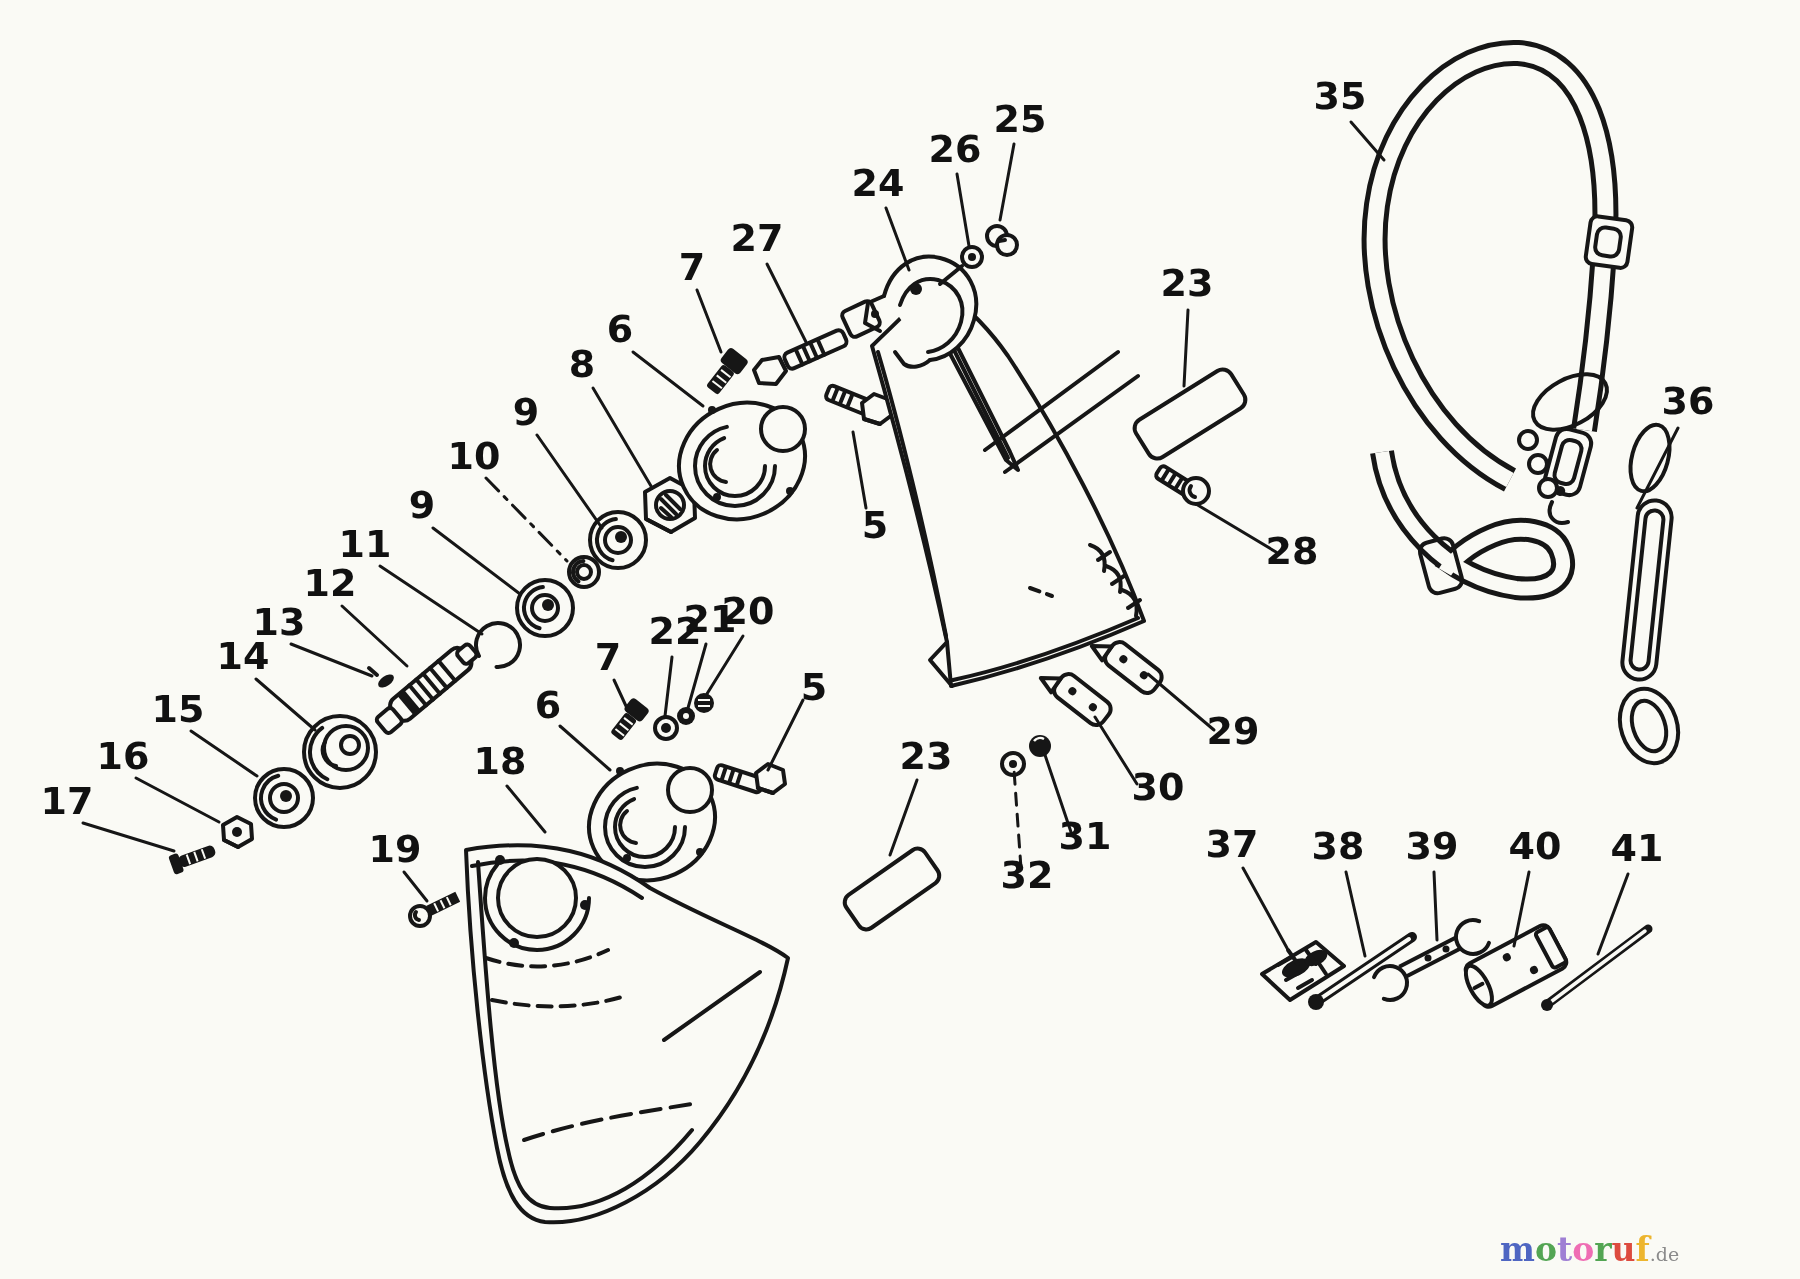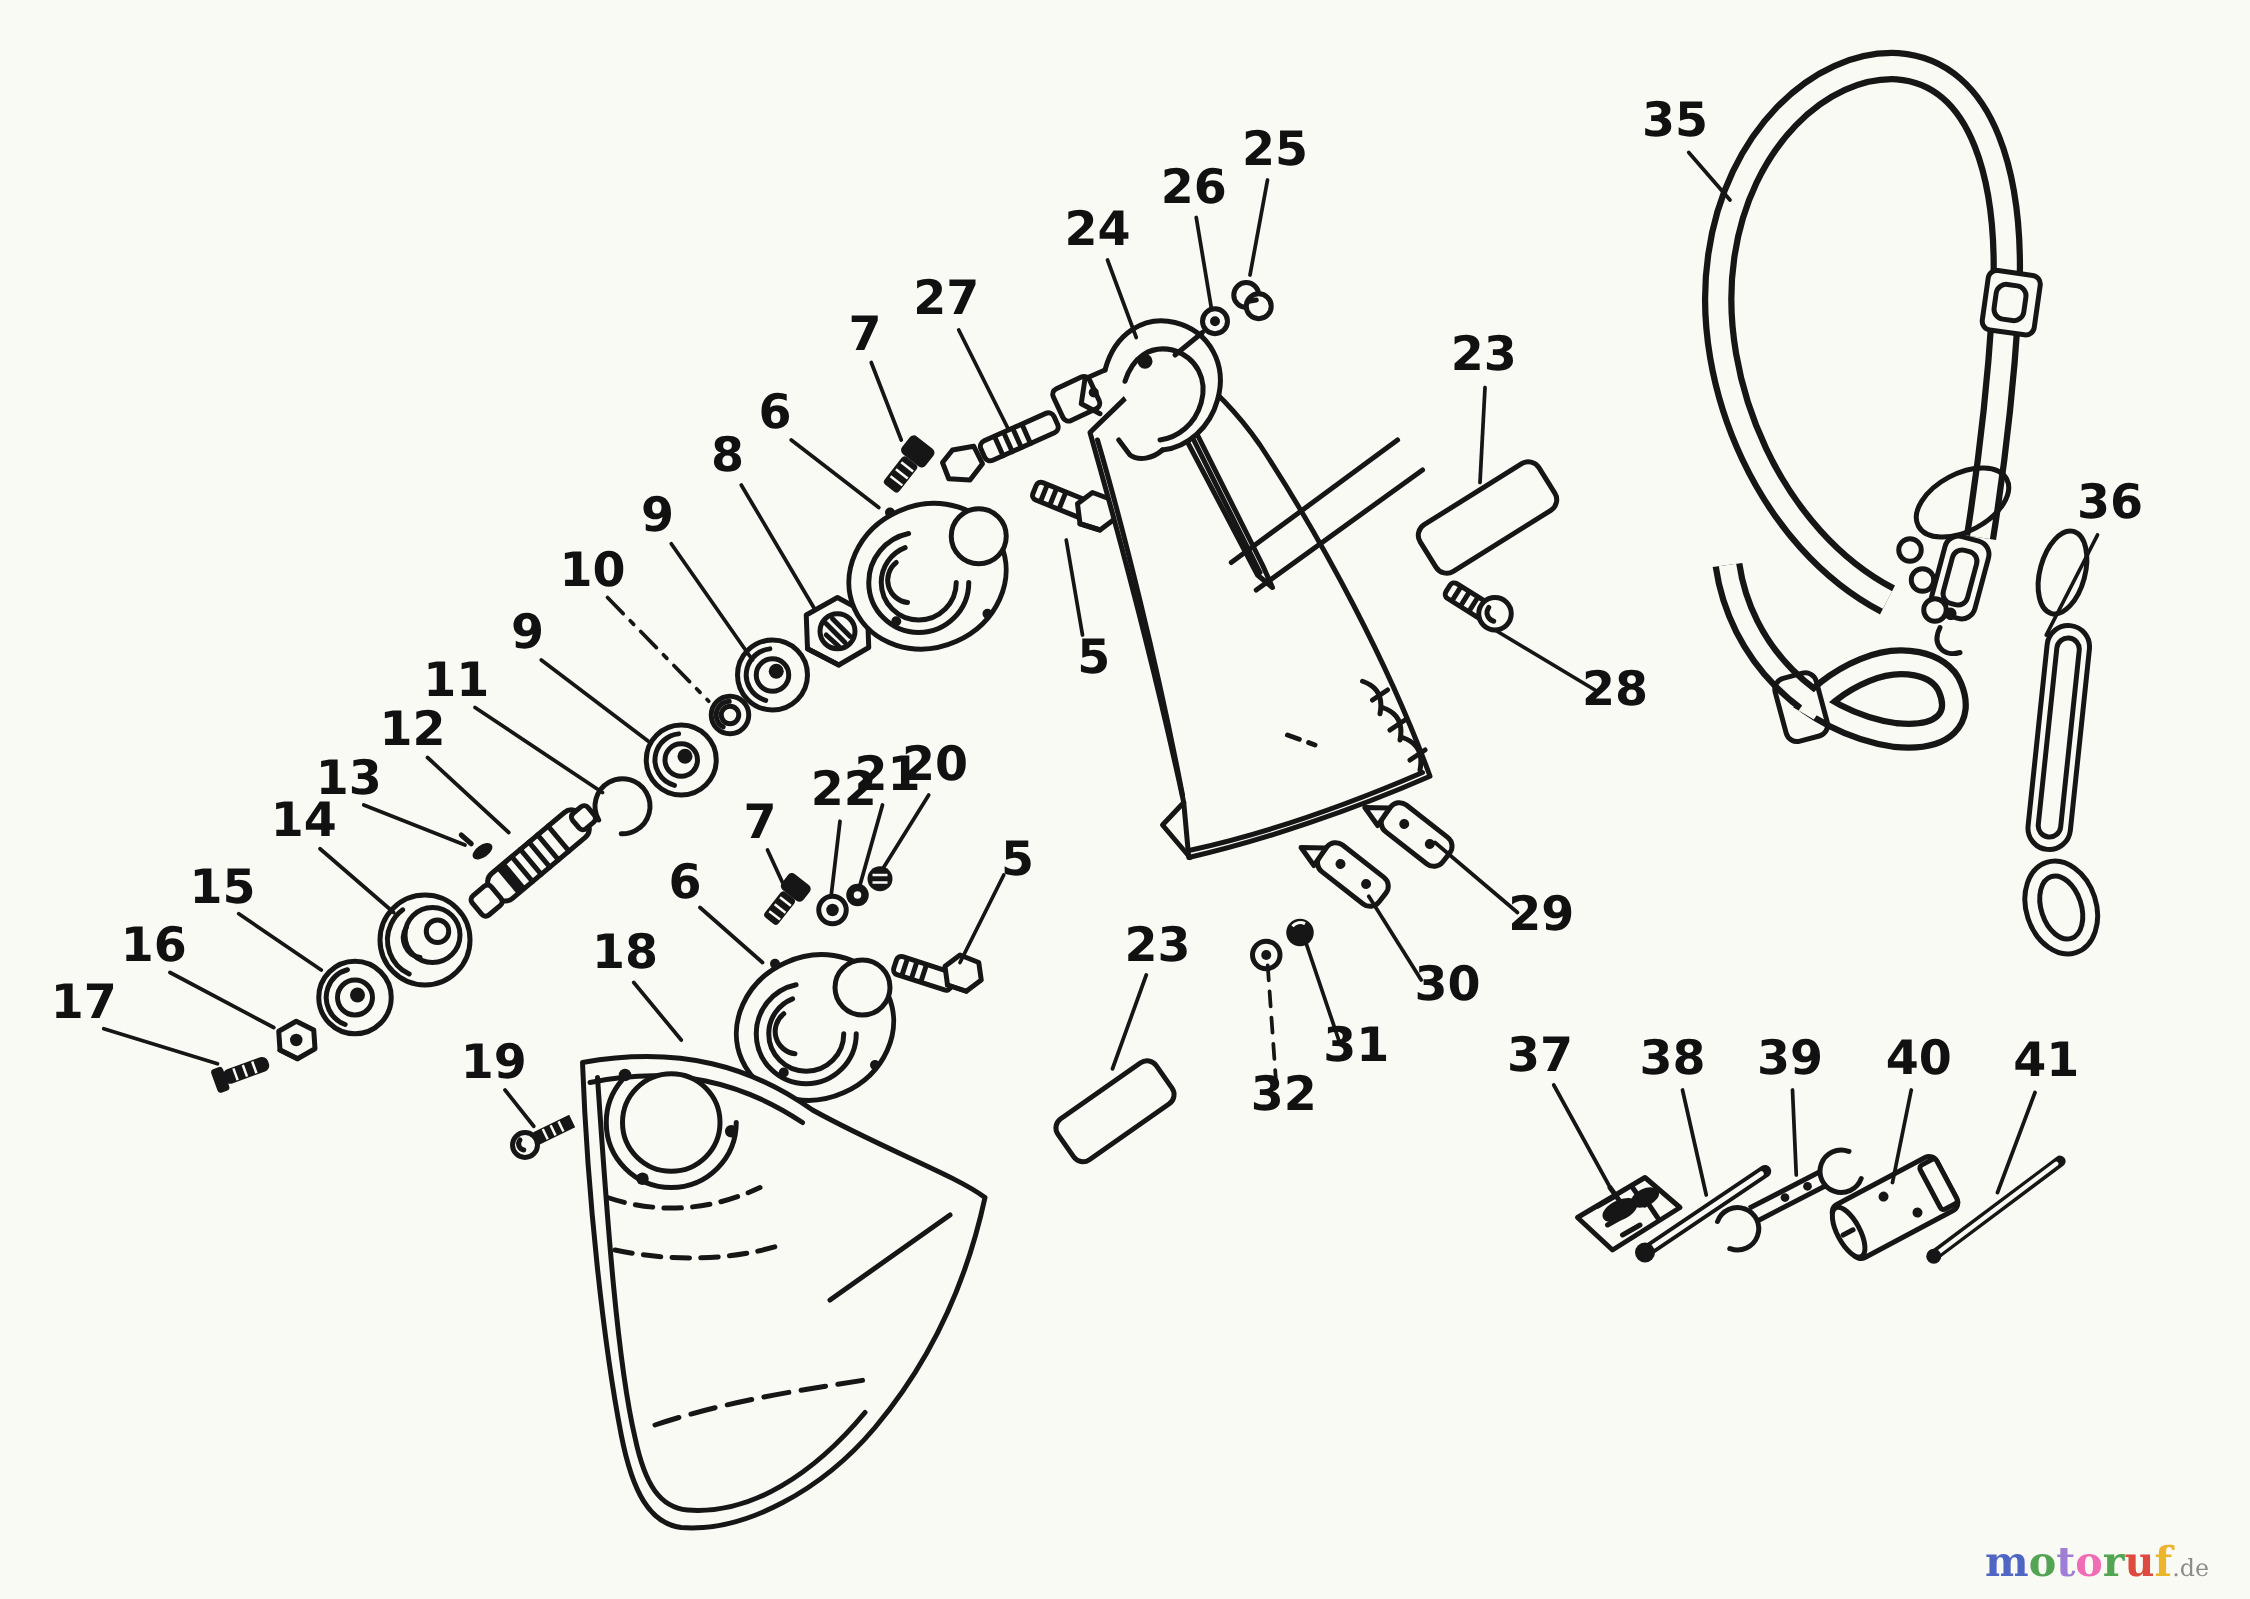--- a/index.html
+++ b/index.html
@@ -6,21 +6,21 @@
   body{background:#fafaf5;width:1800px;height:1279px;overflow:hidden;
        font-family:"Liberation Sans",sans-serif;}
   .stage{position:relative;width:1800px;height:1279px;background:#fafaf5;}
   svg{position:absolute;left:0;top:0;}
   .ln{stroke:#161616;fill:none;stroke-width:4;stroke-linecap:round;stroke-linejoin:round;}
   .fw{fill:#fafaf5;}
   .fb{fill:#161616;stroke:none;}
   .leader{stroke:#161616;stroke-width:3;fill:none;stroke-linecap:round;}
   .callout{font-family:"DejaVu Sans","Liberation Sans",sans-serif;font-weight:700;
            font-size:38px;fill:#111;}
-  .wm{position:absolute;left:1588px;top:1230px;font-family:"DejaVu Serif","Liberation Serif",serif;
+  .wm{position:absolute;left:1500px;top:1230px;font-family:"DejaVu Serif","Liberation Serif",serif;
       font-weight:700;font-size:33px;letter-spacing:0px;white-space:nowrap;}
   .wm .suffix{font-size:19px;font-weight:400;}
 </style>
 </head>
 <body>
 
 <div class="stage">
 <svg width="1800" height="1279" viewBox="0 0 1800 1279">
 
   <g>

